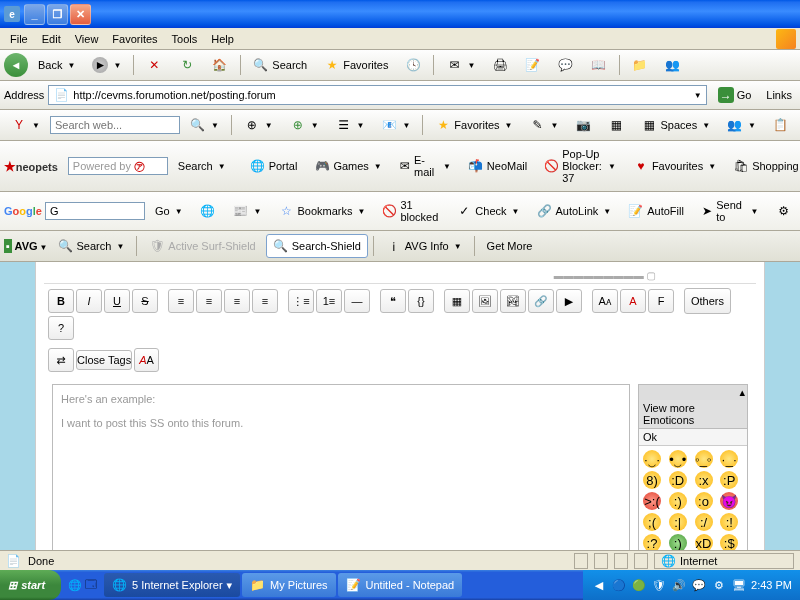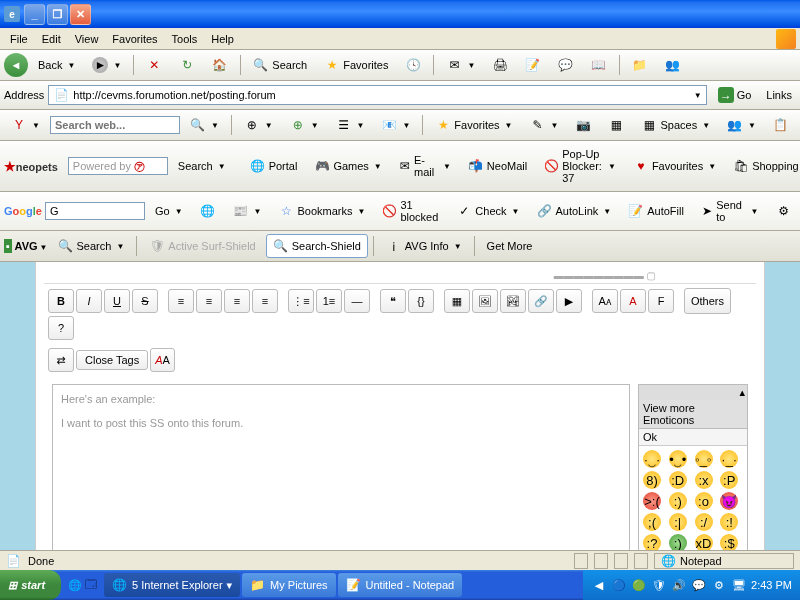--- a/index.html
+++ b/index.html
@@ -21,21 +21,21 @@
 .sep{width:1px;height:20px;background:#aca899;margin:0 2px}
 .back-btn{background:linear-gradient(#6db56d,#3a8f3a);border-radius:50%;width:24px;height:24px;color:#fff;display:flex;align-items:center;justify-content:center}
 .addrbar{display:flex;align-items:center;padding:3px 4px;background:linear-gradient(#fefefe,#e8e8e0);border-bottom:1px solid #aca899;gap:4px}
 .addr-input{flex:1;height:20px;border:1px solid #7f9db9;background:#fff;padding:0 4px;display:flex;align-items:center;gap:4px}
 .go-btn{padding:2px 6px;display:flex;align-items:center;gap:3px}
 .content-area{flex:1;background:#a8d8e8;padding:0;overflow:auto;position:relative}
 .forum-wrap{background:#fff;margin:0 35px;height:100%;padding:8px;border-left:1px solid #ccc;border-right:1px solid #ccc}
 .editor-toolbar{display:flex;flex-wrap:wrap;gap:2px;padding:4px;align-items:center}
 .ed-btn{width:26px;height:24px;border:1px solid #bbb;background:linear-gradient(#fff,#eee);border-radius:3px;display:flex;align-items:center;justify-content:center;font-size:11px;cursor:pointer}
 .ed-sep{width:6px}
-.close-tags{padding:3px 8px;border:1px solid #bbb;background:linear-gradient(#fff,#eee);border-radius:3px}
+.close-tags{padding:3px 0;border:1px solid #bbb;background:linear-gradient(#fff,#eee);border-radius:3px}
 .editor-body{display:flex;gap:8px;padding:8px}
 .textarea-wrap{flex:1}
 .post-textarea{width:100%;height:220px;border:1px solid #bbb;padding:8px;font-family:"Courier New",monospace;font-size:11px;color:#888;resize:none}
 .emoticon-panel{width:110px;border:1px solid #bbb;background:#f5f5f5;font-size:10px}
 .emot-header{background:#e0e0e0;padding:2px 4px;border-bottom:1px solid #bbb}
 .emot-ok{padding:2px 4px;border-bottom:1px solid #ccc}
 .emot-grid{display:grid;grid-template-columns:repeat(4,1fr);gap:3px;padding:4px;background:#fff}
 .emot{width:18px;height:18px;border-radius:50%;display:flex;align-items:center;justify-content:center;font-size:13px;cursor:pointer}
 .e-yellow{background:radial-gradient(#ffe680,#fdb813)}
 .e-red{background:radial-gradient(#ff9a8a,#e04030)}
@@ -148,21 +148,21 @@
         <span>Go</span>
       </span>
     <span style="padding:0 4px">Links</span>
   </div>
 
   <div class="toolbar">
     <span class="tb-btn">
         <span class="icon" style="color:#c00">Y</span>
         <span class="dropdown-arrow">▼</span>
       </span>
-    <input class="search-box" style="flex: 0 0 130px; font-weight: bold;" placeholder="Search web...">
+    <input class="search-box" style="flex: 0 0 130px;" placeholder="Search web...">
     <span class="tb-btn">
         <span class="icon">🔍</span>
         <span class="dropdown-arrow">▼</span>
       </span>
     <span class="sep"></span>
     <span class="tb-btn">
         <span class="icon">⊕</span>
         <span class="dropdown-arrow">▼</span>
       </span>
     <span class="tb-btn">
@@ -419,21 +419,21 @@
   <div class="statusbar">
     <span class="icon">📄</span>
     <span>Done</span>
     <span class="status-flex"></span>
     <span class="status-section"></span>
     <span class="status-section"></span>
     <span class="status-section"></span>
     <span class="status-section"></span>
     <span class="status-section" style="min-width:140px">
         <span class="icon">🌐</span>
-        <span>Notepad</span>
+        <span>Internet</span>
       </span>
   </div>
 
   <div class="taskbar">
     <div class="start-btn">
         <span>⊞</span>
         <span>start</span>
       </div>
     <span style="width:6px"></span>
     <span class="tray-icon">🌐</span>

